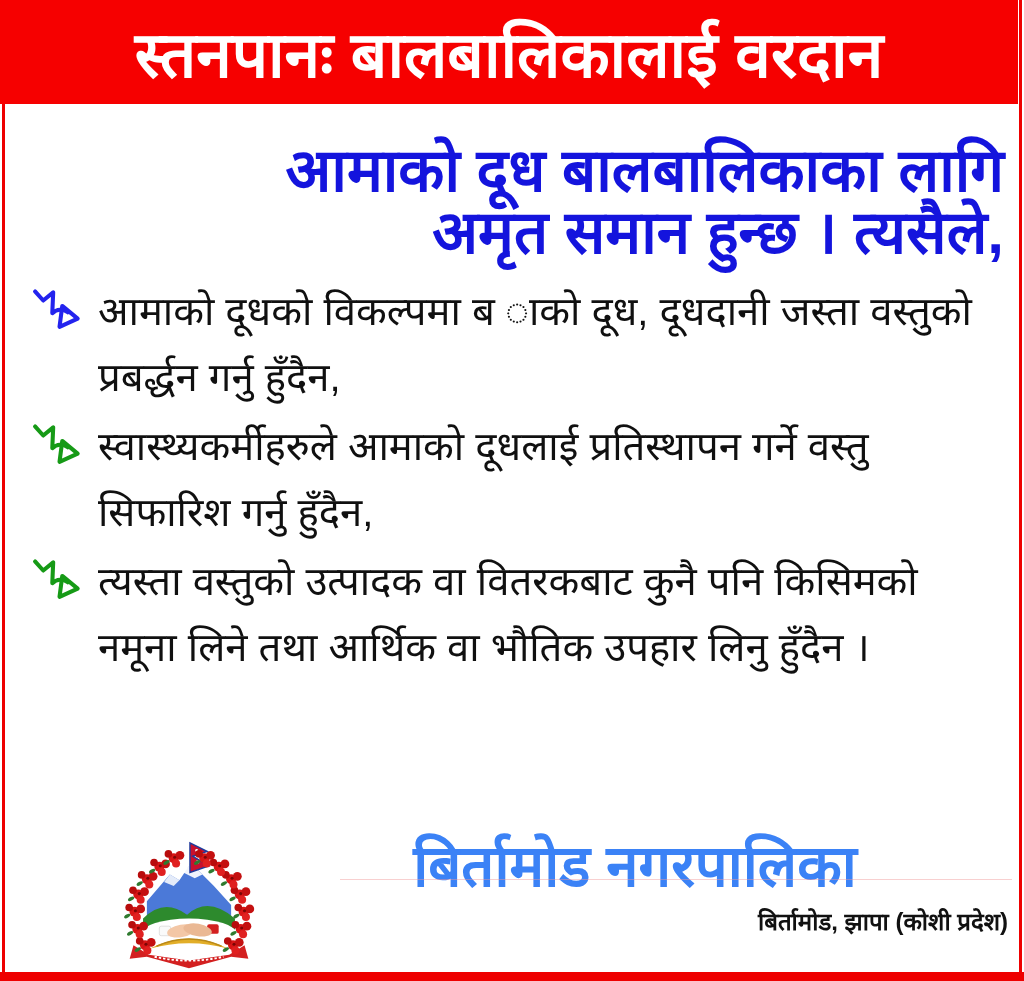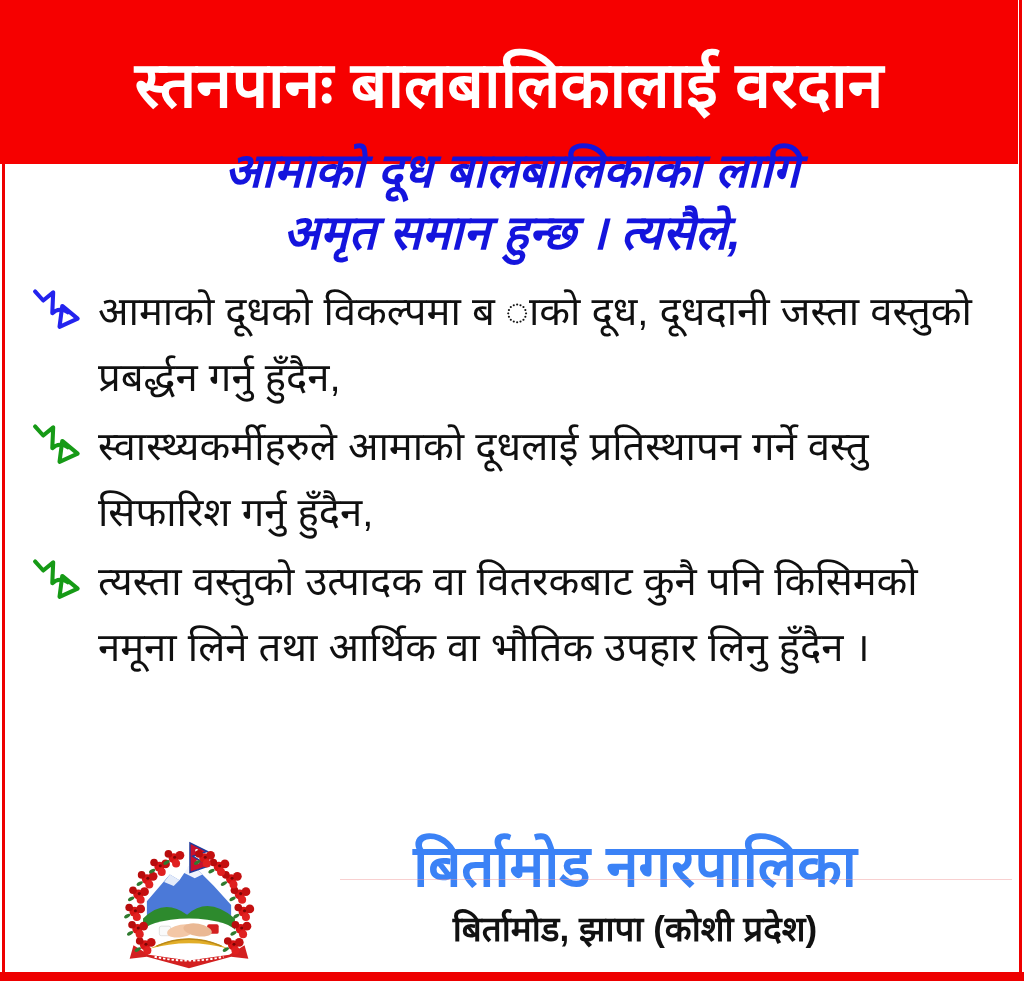--- a/index.html
+++ b/index.html
@@ -7,31 +7,31 @@
     position:relative;width:1024px;height:981px;background:#fff;
     overflow:hidden;font-family:"Liberation Sans", sans-serif;
     margin:0 auto;
   }
   
   .border-left{position:absolute;left:2px;top:0;bottom:8px;width:3px;}
   .border-right{position:absolute;right:2px;top:0;bottom:8px;width:3px;}
   .bottom-bar{position:absolute;left:0;right:0;bottom:0;height:9px;}
 
   .header-band{
-    position:absolute;left:0;right:6px;top:0;height:164px;
+    position:absolute;left:0;right:6px;top:0;height:104px;
     display:flex;align-items:center;justify-content:center;
   }
   .header-band h1{
     margin:0;font-size:64px;font-weight:700;color:#fff;
     white-space:nowrap;letter-spacing:0px;
   }
 
   .intro{
     position:absolute;left:20px;right:20px;top:140px;
-    text-align:center;font-size:48px;font-weight:700;font-style:italic;
+    text-align:right;font-size:60px;font-weight:700;
     line-height:62px;white-space:pre-line;
   }
 
   .bullet-list{position:absolute;left:26px;right:10px;top:278px;}
   .bullet{display:flex;align-items:flex-start;margin-bottom:3px;}
   .bullet-icon{flex:0 0 58px;width:58px;height:58px;margin:8px 14px 0 0;}
   .bullet-icon svg{width:58px;height:58px;display:block;}
   .bullet-text{
     font-size:40px;line-height:66px;color:#101010;font-weight:500;
     white-space:pre-line;
@@ -40,21 +40,21 @@
   .footer-title{
     position:absolute;left:262px;right:16px;top:824px;
     text-align:center;font-size:58px;font-weight:700;white-space:nowrap;
   }
   .footer-divider{
     position:absolute;left:340px;right:12px;top:879px;height:1px;
     background:rgba(240,150,150,.45);
   }
   .footer-sub{
     position:absolute;left:262px;right:16px;top:904px;
-    text-align:center;font-size:35px;font-weight:700;white-space:nowrap;
+    text-align:right;font-size:24px;font-weight:700;white-space:nowrap;
   }
   .emblem-box{position:absolute;left:110px;top:840px;width:158px;height:134px;}
   .emblem-box svg{width:100%;height:100%;display:block;}
 </style>
 </head>
 <body>
 
 <div class="poster">
 
   <div class="border-left" style="background-color: rgb(238, 0, 0);"></div>

